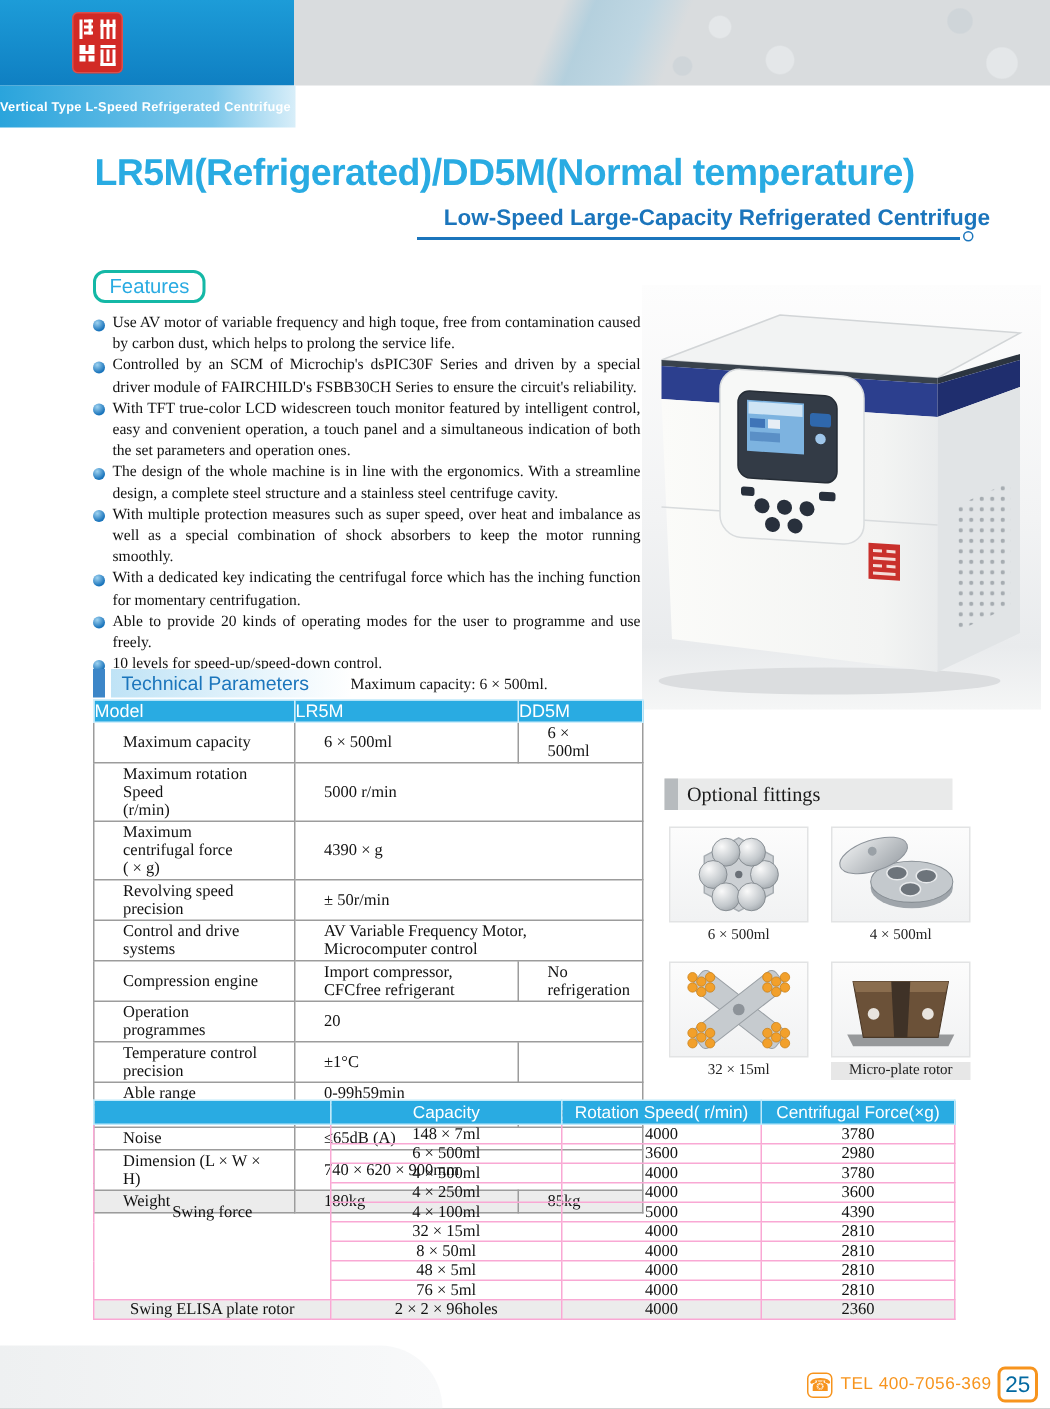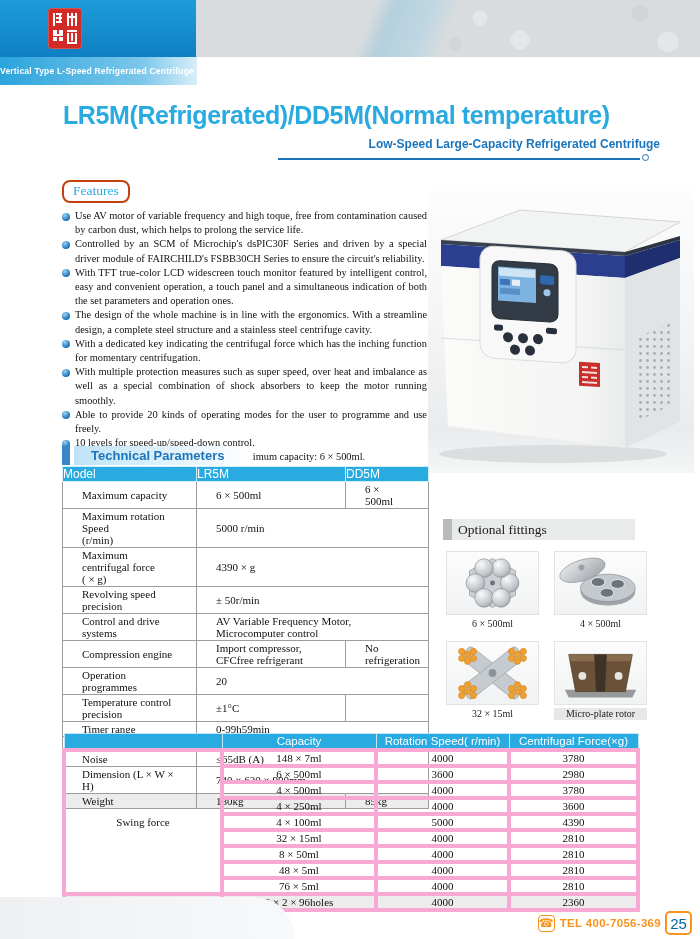--- a/index.html
+++ b/index.html
@@ -23,45 +23,45 @@
     background:#d22a26; border-radius:4px; box-shadow:inset 0 0 0 1px rgba(255,255,255,.18); }
   .hdr-strip { position:absolute; left:0; top:57px; width:197px; height:28px;
     background:linear-gradient(90deg,#2aa4dc 0%,#7cc7ea 72%,#d8eef9 100%);
     color:#fff; font-family:"Liberation Sans",sans-serif; font-size:8.5px; font-weight:bold;
     line-height:28px; text-align:left; letter-spacing:.2px; }
 
   
   .title { position:absolute; left:63px; top:101px; font-family:Liberation Sans, sans-serif;
     font-weight:bold; font-size:25px; letter-spacing:-.4px; color:#29abe2; white-space:nowrap; }
   .subtitle { position:absolute; right:40px; top:137px; font-family:"Liberation Sans",sans-serif;
-    font-weight:bold; font-size:12px; color:#1b75bc; }
+    font-weight:bold; font-size:15px; color:#1b75bc; }
   .subline { position:absolute; left:278px; top:158px; width:362px; height:2px; background:#1b75bc; }
   .subline-dot { position:absolute; left:642px; top:154px; width:7px; height:7px;
     border:1.5px solid #1b75bc; border-radius:50%; background:#fff; }
 
   
   .features-tag { position:absolute; left:62px; top:180px; display:inline-block;
-    border:2px solid #c2410c; border-radius:8px; padding:1px 9px 2px;
-    font-family:Liberation Serif, serif; font-size:13.5px; color:#29abe2; background:#fff; }
+    border:2px solid #14b8a6; border-radius:8px; padding:1px 9px 2px;
+    font-family:Liberation Sans, sans-serif; font-size:13.5px; color:#29abe2; background:#fff; }
   .features { position:absolute; left:62px; top:209px; width:365px; list-style:none; }
   .features li { position:relative; padding-left:13px; font-size:10.4px; line-height:14.2px;
     text-align:justify; }
   .features li::before { content:""; position:absolute; left:0; top:3.5px; width:8px; height:8px;
     border-radius:50%; background:radial-gradient(circle at 35% 28%, #9ed2f0, #1b75bc 68%); }
 
   
   .product { position:absolute; left:428px; top:190px; width:266px; height:283px;
     background:linear-gradient(180deg,#fdfdfd 0%, #f2f3f4 55%, #e9ebed 85%, #f5f6f6 100%); }
 
   
   .sec-h { position:absolute; left:62px; top:446px; display:flex; align-items:stretch; height:19px; }
   .sec-h .bar { width:8px; background:#3c86c8; margin-right:4px; }
-  .sec-h .txt { line-height:19px; padding:0 28px 0 17px;
+  .sec-h .txt { line-height:19px; padding:0 28px 0 7px;
     background:linear-gradient(90deg,#bfe3f6,#ffffff); color:#1b75bc;
-    font-family:"Liberation Sans",sans-serif; font-weight:bold; font-size:13px; }
+    font-family:"Liberation Sans",sans-serif; font-weight:normal; font-size:13px; }
 
   
   table { border-collapse:collapse; }
   .tech { position:absolute; left:62px; top:466px; width:366px; table-layout:fixed;
     font-size:11px; line-height:12px; text-align:left; }
   .tech th { background:#29abe2; color:#fff; font-family:"Liberation Sans",sans-serif;
     font-weight:normal; font-size:12px; height:15px; border:1px solid #cfeefb; }
   .tech td { border:1px solid #9c9c9c; height:13px; padding:1px 19px; white-space:pre-line; }
   .tech tr.gray td { background:#ececec; }
 
@@ -75,31 +75,31 @@
   .fimg { width:93px; height:64px; background:linear-gradient(180deg,#fcfcfc,#f1f2f3);
     border:1px solid #e2e3e4; display:flex; align-items:center; justify-content:center; }
   .fit figcaption { margin-top:3px; font-size:10px; text-align:center; color:#222; line-height:12px; }
   .fit figcaption.capbg { background:#e7e7e7; }
 
   
   .rotor { position:absolute; left:62px; top:733px; width:574px; table-layout:fixed;
     font-size:11px; text-align:center; }
   .rotor th { background:#29abe2; color:#fff; font-family:"Liberation Sans",sans-serif;
     font-weight:normal; font-size:11.5px; height:16px; border:1px solid #bfe9fa; }
-  .rotor td { border:4px solid #f9a8d4; height:12px; padding:0 2px; }
+  .rotor td { border:1px solid #f9a8d4; height:12px; padding:0 2px; }
   .rotor tr.gray td { background:#ececec; }
 
   
   .swoosh { position:absolute; left:0; bottom:0; width:295px; height:42px;
     background:linear-gradient(90deg,#eef0f1,#f8f9fa); border-top-right-radius:48px; }
   .footer { position:absolute; right:8px; top:911px; display:flex; align-items:center;
     font-family:"Liberation Sans",sans-serif; }
   .tel-ic { width:17px; height:17px; border:1.5px solid #f7941d; border-radius:4px;
     color:#f7941d; font-size:12px; line-height:15px; text-align:center; background:#fff; }
-  .tel-txt { color:#f7941d; font-size:11.5px; font-weight:bold; letter-spacing:.3px; margin:0 4px 0 5px; }
+  .tel-txt { color:#f7941d; font-size:11.5px; font-weight:normal; letter-spacing:.3px; margin:0 4px 0 5px; }
   .page-no { width:27px; height:24px; border:2px solid #f7941d; border-radius:5px;
     color:#0369a1; font-size:15px; line-height:21px; text-align:center; background:#fff; }
 </style>
 </head>
 <body>
 
 <div class="page">
 
   <div class="hdr-bg"></div>
   <div class="hdr-blue"></div>
@@ -136,22 +136,22 @@
   <div class="subtitle">Low-Speed Large-Capacity Refrigerated Centrifuge</div>
   <div class="subline"></div>
   <div class="subline-dot"></div>
 
   <div class="features-tag">Features</div>
   <ul class="features">
       <li>Use AV motor of variable frequency and high toque, free from contamination caused by carbon dust, which helps to prolong the service life.</li>
       <li>Controlled by an SCM of Microchip's dsPIC30F Series and driven by a special driver module of FAIRCHILD's FSBB30CH Series to ensure the circuit's reliability.</li>
       <li>With TFT true-color LCD widescreen touch monitor featured by intelligent control, easy and convenient operation, a touch panel and a simultaneous indication of both the set parameters and operation ones.</li>
       <li>The design of the whole machine is in line with the ergonomics. With a streamline design, a complete steel structure and a stainless steel centrifuge cavity.</li>
+      <li>With multiple protection measures such as super speed, over heat and imbalance as well as a special combination of shock absorbers to keep the motor running smoothly.</li>
       <li>With a dedicated key indicating the centrifugal force which has the inching function for momentary centrifugation.</li>
-      <li>With multiple protection measures such as super speed, over heat and imbalance as well as a special combination of shock absorbers to keep the motor running smoothly.</li>
       <li>Able to provide 20 kinds of operating modes for the user to programme and use freely.</li>
       <li>10 levels for speed-up/speed-down control.</li>
       <li>Maximum rotatiton speed: 5000r/min Maximum capacity: 6 × 500ml.</li>
     </ul>
 
   <div class="product">
     <svg width="266" height="283" viewBox="0 0 266 283">
       <defs>
         <linearGradient id="frontg" x1="0" y1="0" x2="1" y2="0">
           <stop offset="0" stop-color="#fbfbf9"></stop>
@@ -260,21 +260,21 @@
           <td>Operation programmes</td>
           <td colspan="2">20</td>
         </tr>
         <tr>
           <td>Temperature control
 precision</td>
           <td>±1°C</td>
           <td></td>
         </tr>
         <tr>
-          <td>Timer range</td>
+          <td>Able range</td>
           <td colspan="2">0-99h59min</td>
         </tr>
         <tr>
           <td>Total power</td>
           <td>2.0kw</td>
           <td>0.8kw</td>
         </tr>
         <tr>
           <td>Noise</td>
           <td colspan="2">≤65dB (A)</td>

